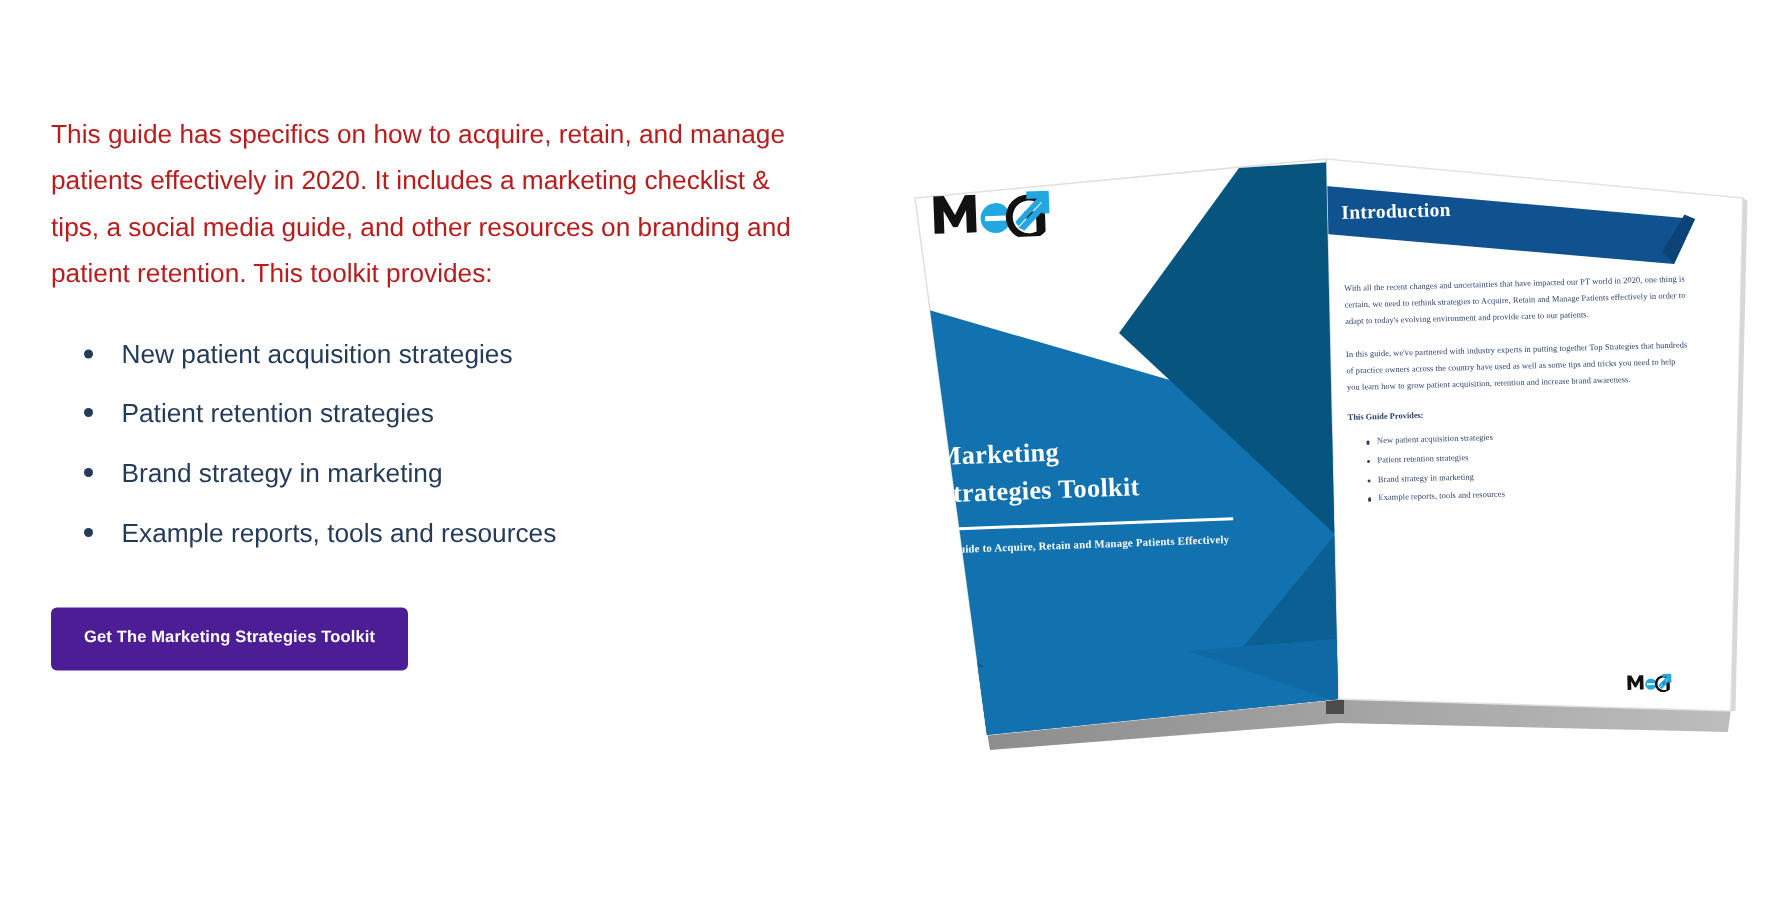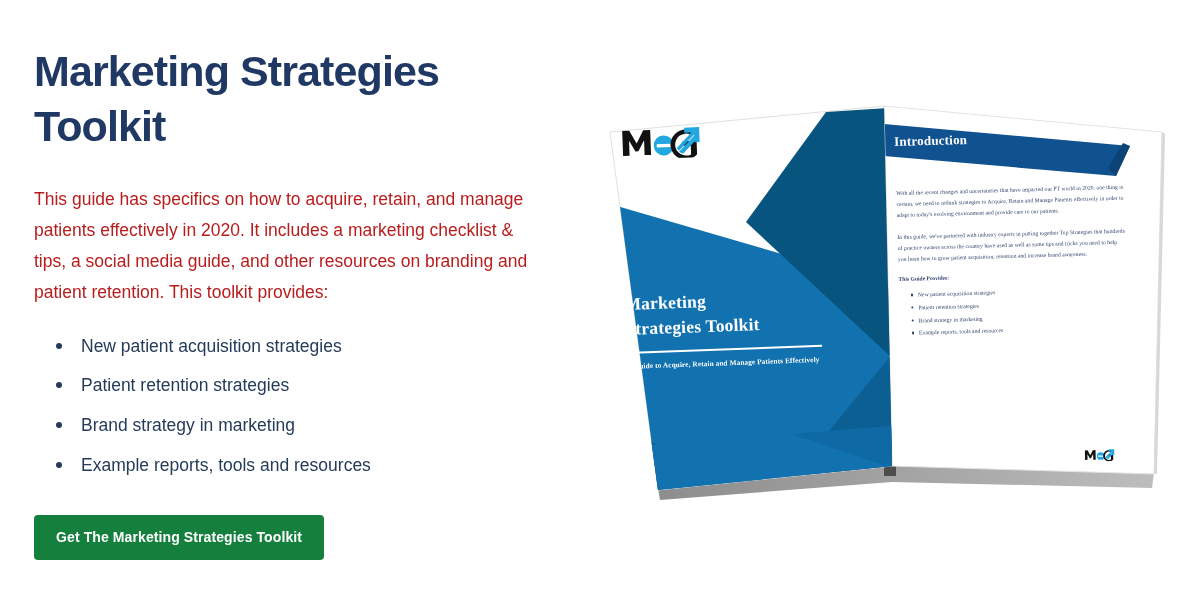--- a/index.html
+++ b/index.html
@@ -72,26 +72,26 @@
     height: 6px;
     border-radius: 50%;
     background: #243b59;
   }
 
   .cta-button {
     display: inline-block;
     margin-top: 21px;
     margin-left: 0;
     padding: 15px 22px 16px 22px;
-    background: #15803d;
+    background: #4c1d95;
     color: #ffffff;
     border: none;
     border-radius: 4px;
     font-family: "Liberation Sans", sans-serif;
-    font-size: 14px;
+    font-size: 11px;
     font-weight: 700;
     letter-spacing: 0.1px;
     cursor: pointer;
     line-height: 1;
   }
 
   
   .brochure {
     position: absolute;
     left: 596px;
@@ -227,21 +227,20 @@
     transform-origin: left top;
   }
 </style>
 </head>
 <body>
 
 <div class="page">
 
   <div class="left-col">
 
-    <h1 class="headline">Marketing Strategies Toolkit</h1>
 
     <p class="intro-paragraph">This guide has specifics on how to acquire, retain, and manage patients effectively in 2020. It includes a marketing checklist &amp; tips, a social media guide, and other resources on branding and patient retention. This toolkit provides:</p>
 
     <ul class="benefit-list">
       <li>New patient acquisition strategies</li>
       <li>Patient retention strategies</li>
       <li>Brand strategy in marketing</li>
       <li>Example reports, tools and resources</li>
     </ul>
 

